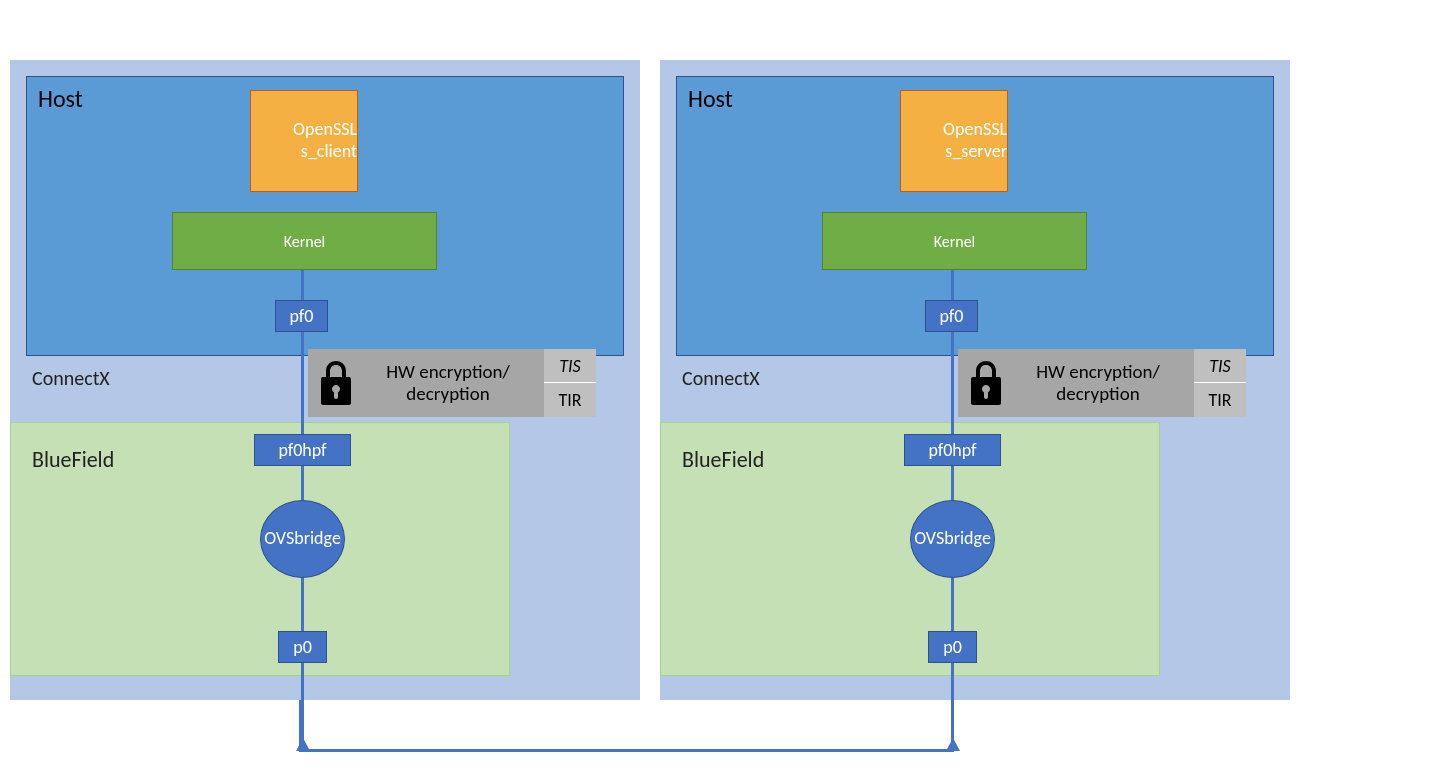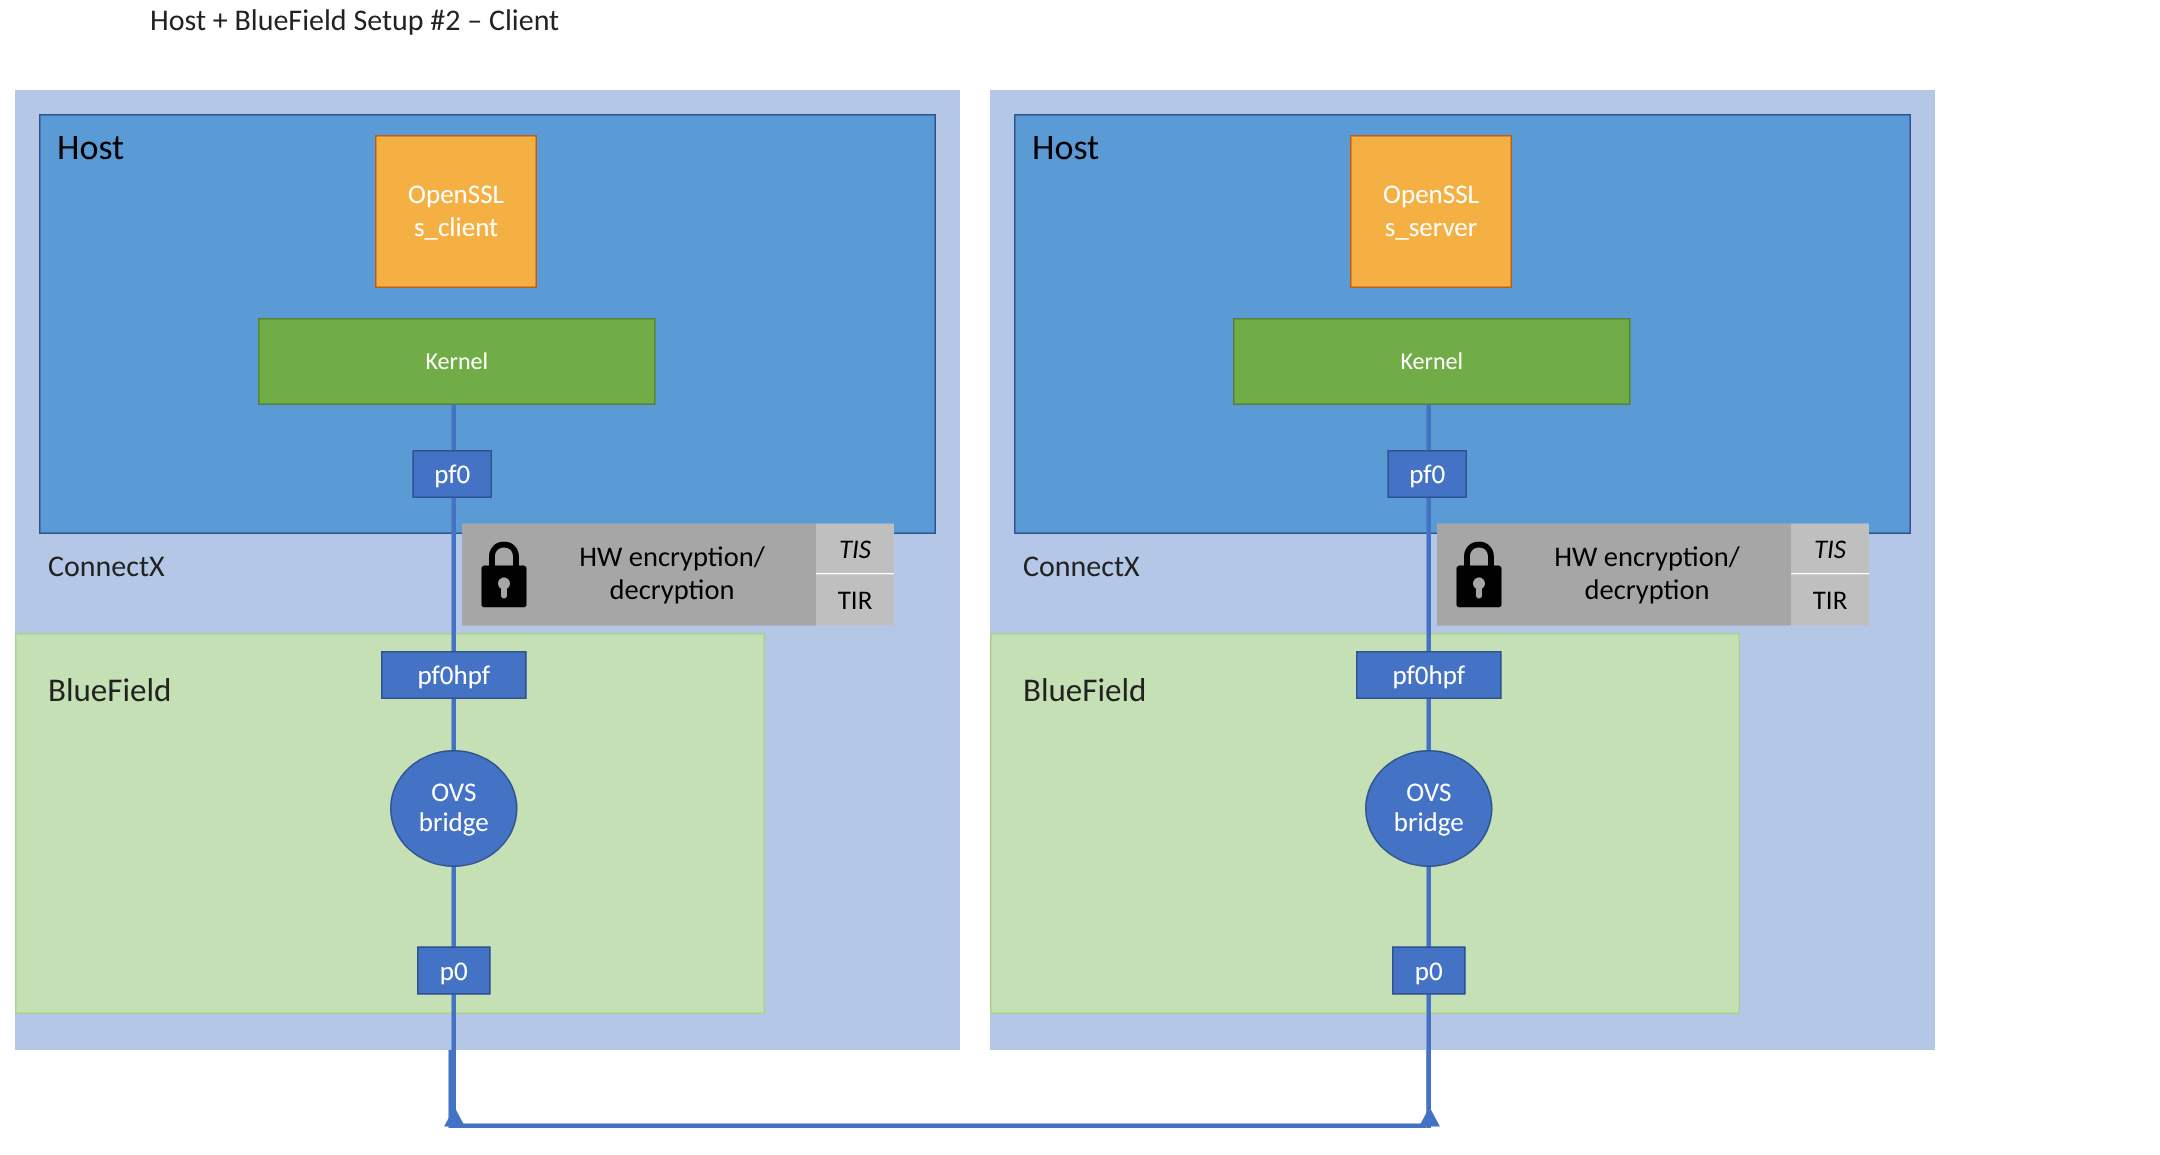--- a/index.html
+++ b/index.html
@@ -68,21 +68,21 @@
   .openssl {
     position: absolute;
     top: 30px; left: 240px;
     width: 108px; height: 102px;
     background: var(--yellow-fill);
     border: 1.5px solid #C55A11;
     color: #fff;
     display: flex;
     flex-direction: column;
     justify-content: center;
-    align-items: center;
+    align-items: flex-end;
     font-size: 18px;
   }
   .openssl span { line-height: 1.2; }
 
   .kernel {
     position: absolute;
     top: 152px; left: 162px;
     width: 265px; height: 58px;
     background: var(--kernel-green);
     border: 1.5px solid #548235;
@@ -176,21 +176,20 @@
   .ovs {
     position: absolute;
     top: 440px; left: 250px;
     width: 85px; height: 78px;
     background: var(--box-blue);
     border: 1.5px solid var(--border-blue);
     border-radius: 50%;
     color: #fff;
     font-size: 18px;
     display: flex;
-    flex-direction: column;
     align-items: center;
     justify-content: center;
     line-height: 1.1;
   }
 
   .arrowhead {
     position: absolute;
     width: 0; height: 0;
     border-left: 7px solid transparent;
     border-right: 7px solid transparent;
@@ -230,21 +229,20 @@
     width: 200px;
     text-align: center;
     font-size: 20px;
   }
 </style>
 </head>
 <body>
 
 <div class="canvas">
 
-  <div class="top-title tt-left">Host + BlueField Setup #2 – Client</div>
 
   <div class="setup left">
     <div class="outer"></div>
 
     <div class="bluefield-rect"></div>
 
     <div class="host-rect"></div>
     <div class="host-label">Host</div>
 
     <div class="vline v-host-to-pf0"></div>

